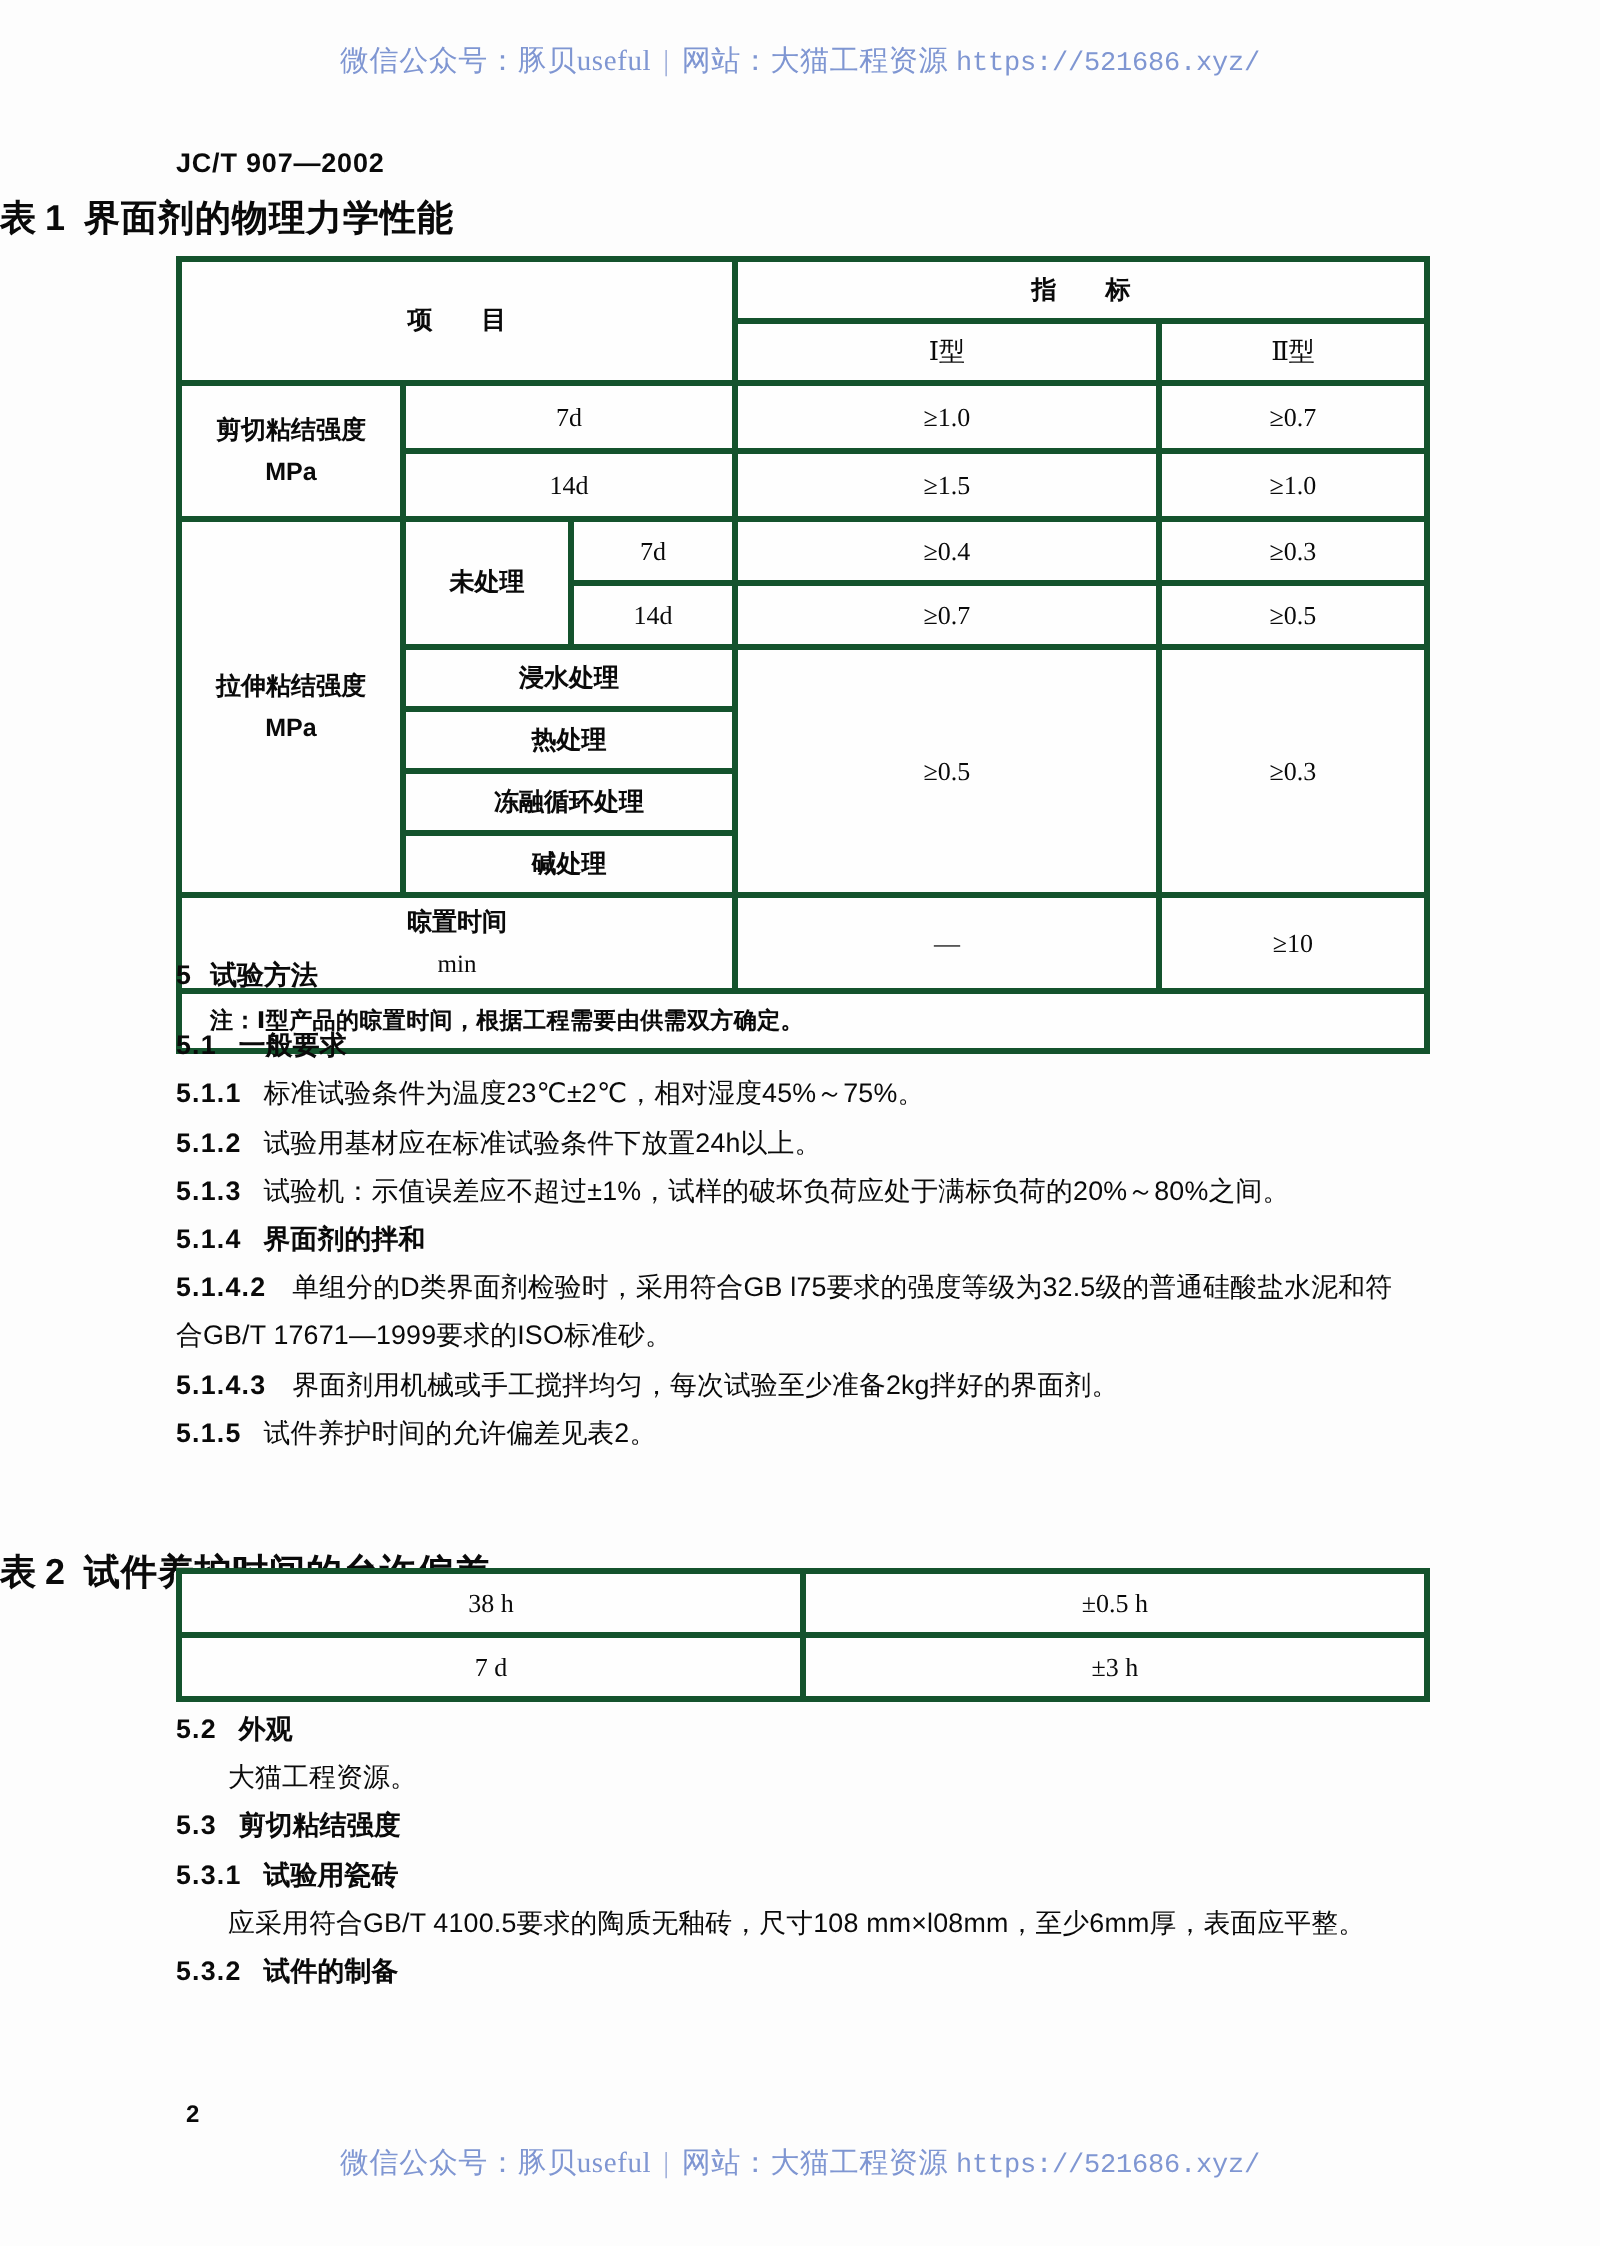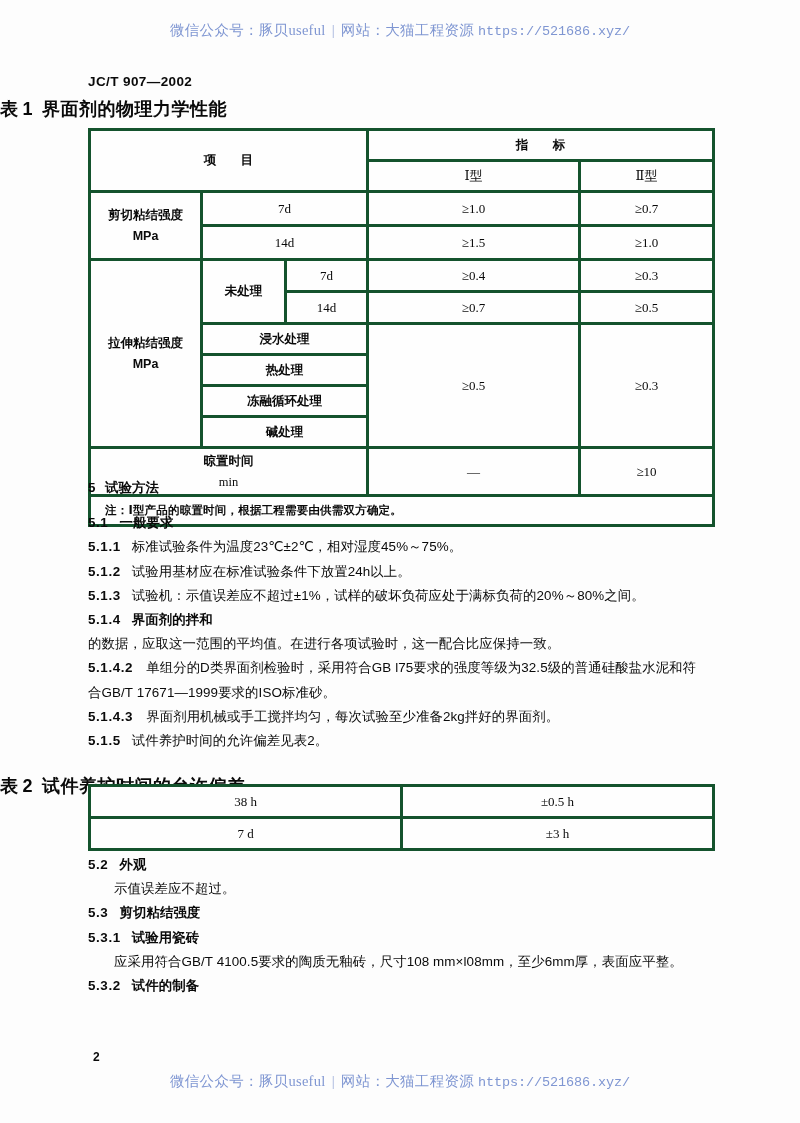--- a/index.html
+++ b/index.html
@@ -253,21 +253,20 @@
     </div>
     <div class="para">
       <span class="sec sec-gap-2">5.1.2</span><span>试验用基材应在标准试验条件下放置24h以上。</span>
     </div>
     <div class="para">
       <span class="sec sec-gap-2">5.1.3</span><span>试验机：示值误差应不超过±1%，试样的破坏负荷应处于满标负荷的20%～80%之间。</span>
     </div>
     <div class="para head">
       <span class="sec sec-gap-2">5.1.4</span><span>界面剂的拌和</span>
     </div>
-    <div class="para cont">的数据，应取这一范围的平均值。在进行各项试验时，这一配合比应保持一致。</div>
     <div class="para">
       <span class="sec sec-gap-3">5.1.4.2</span><span>单组分的D类界面剂检验时，采用符合GB l75要求的强度等级为32.5级的普通硅酸盐水泥和符</span>
     </div>
     <div class="para cont">合GB/T 17671—1999要求的ISO标准砂。</div>
     <div class="para">
       <span class="sec sec-gap-3">5.1.4.3</span><span>界面剂用机械或手工搅拌均匀，每次试验至少准备2kg拌好的界面剂。</span>
     </div>
     <div class="para">
       <span class="sec sec-gap-2">5.1.5</span><span>试件养护时间的允许偏差见表2。</span>
     </div>
@@ -291,21 +290,21 @@
         <td class="num" style="height:25px">7 d</td>
         <td class="num" style="height:25px">±3 h</td>
       </tr>
     </tbody>
   </table>
 
   <div class="body-block" style="top:853px;">
     <div class="para head">
       <span class="sec sec-gap-2">5.2</span><span>外观</span>
     </div>
-    <div class="para indent">示值误差应不超过。</div>
+    <div class="para indent">大猫工程资源。</div>
     <div class="para head">
       <span class="sec sec-gap-2">5.3</span><span>剪切粘结强度</span>
     </div>
     <div class="para head">
       <span class="sec sec-gap-2">5.3.1</span><span>试验用瓷砖</span>
     </div>
     <div class="para indent">应采用符合GB/T 4100.5要求的陶质无釉砖，尺寸108 mm×l08mm，至少6mm厚，表面应平整。</div>
     <div class="para head">
       <span class="sec sec-gap-2">5.3.2</span><span>试件的制备</span>
     </div>

